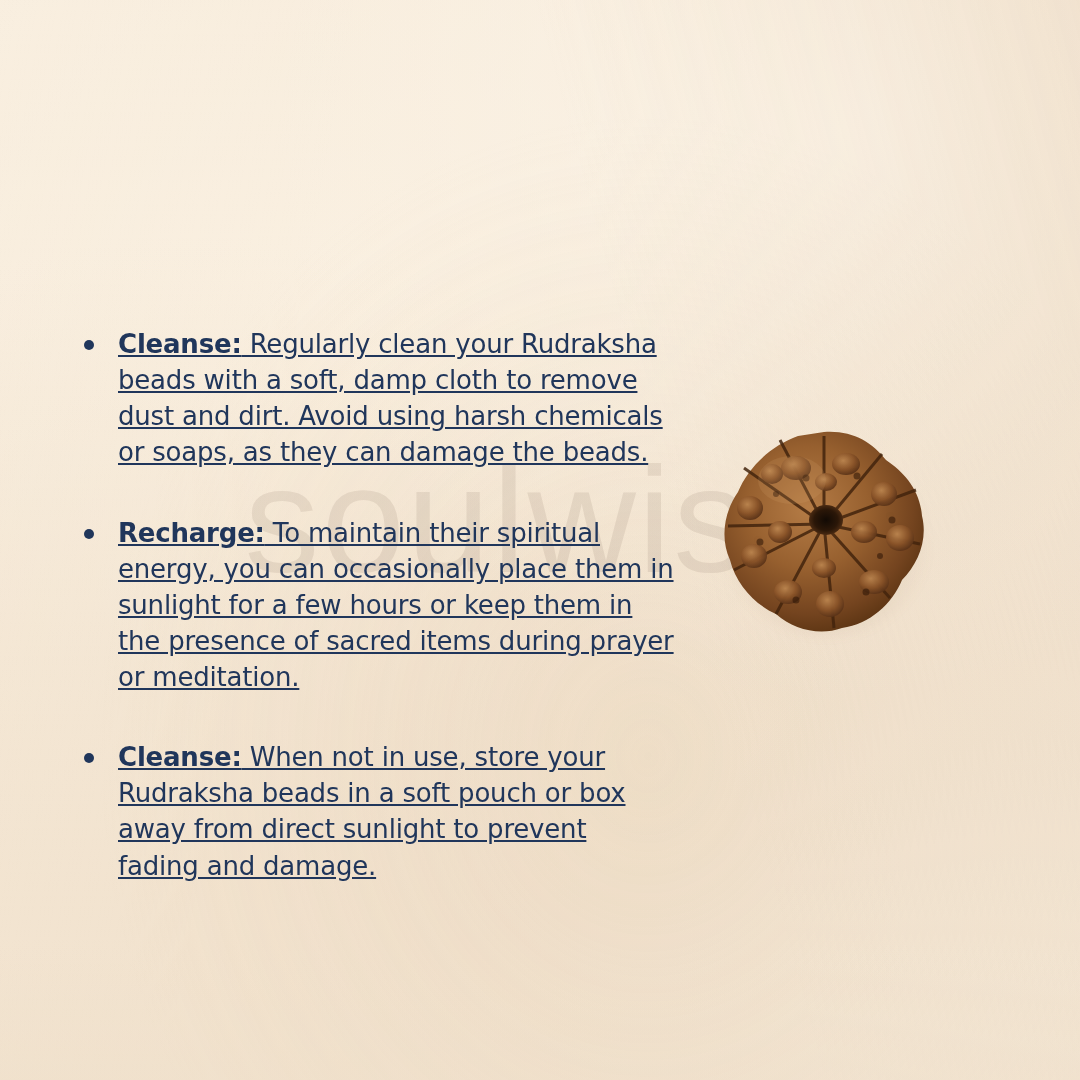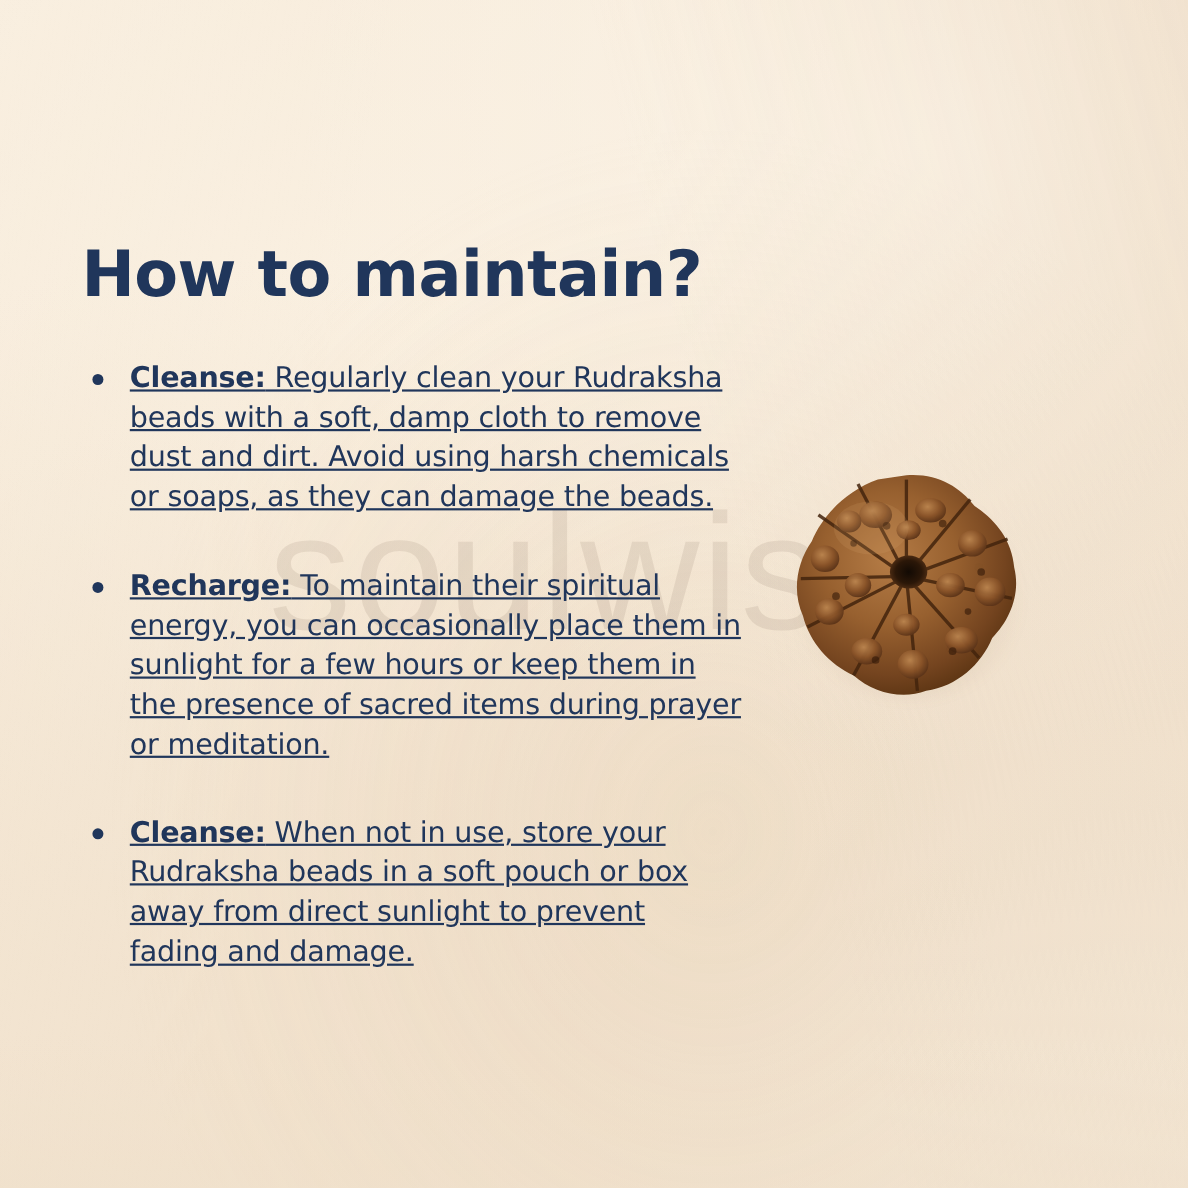--- a/index.html
+++ b/index.html
@@ -137,21 +137,20 @@
 </style>
 </head>
 <body>
 
 <div class="canvas">
 
   <div class="texture"></div>
 
   <div class="watermark">soulwise</div>
 
-  <h1 class="title">How to maintain?</h1>
 
   <div class="content">
 
     <p class="bullet-item">
       <span class="bullet-dot"></span><span class="bullet-label">Cleanse:</span><span> Regularly clean your Rudraksha beads with a soft, damp cloth to remove dust and dirt. Avoid using harsh chemicals or soaps, as they can damage the beads.</span>
     </p>
 
     <p class="bullet-item">
       <span class="bullet-dot"></span><span class="bullet-label">Recharge:</span><span> To maintain their spiritual energy, you can occasionally place them in sunlight for a few hours or keep them in the presence of sacred items during prayer or meditation.</span>
     </p>

